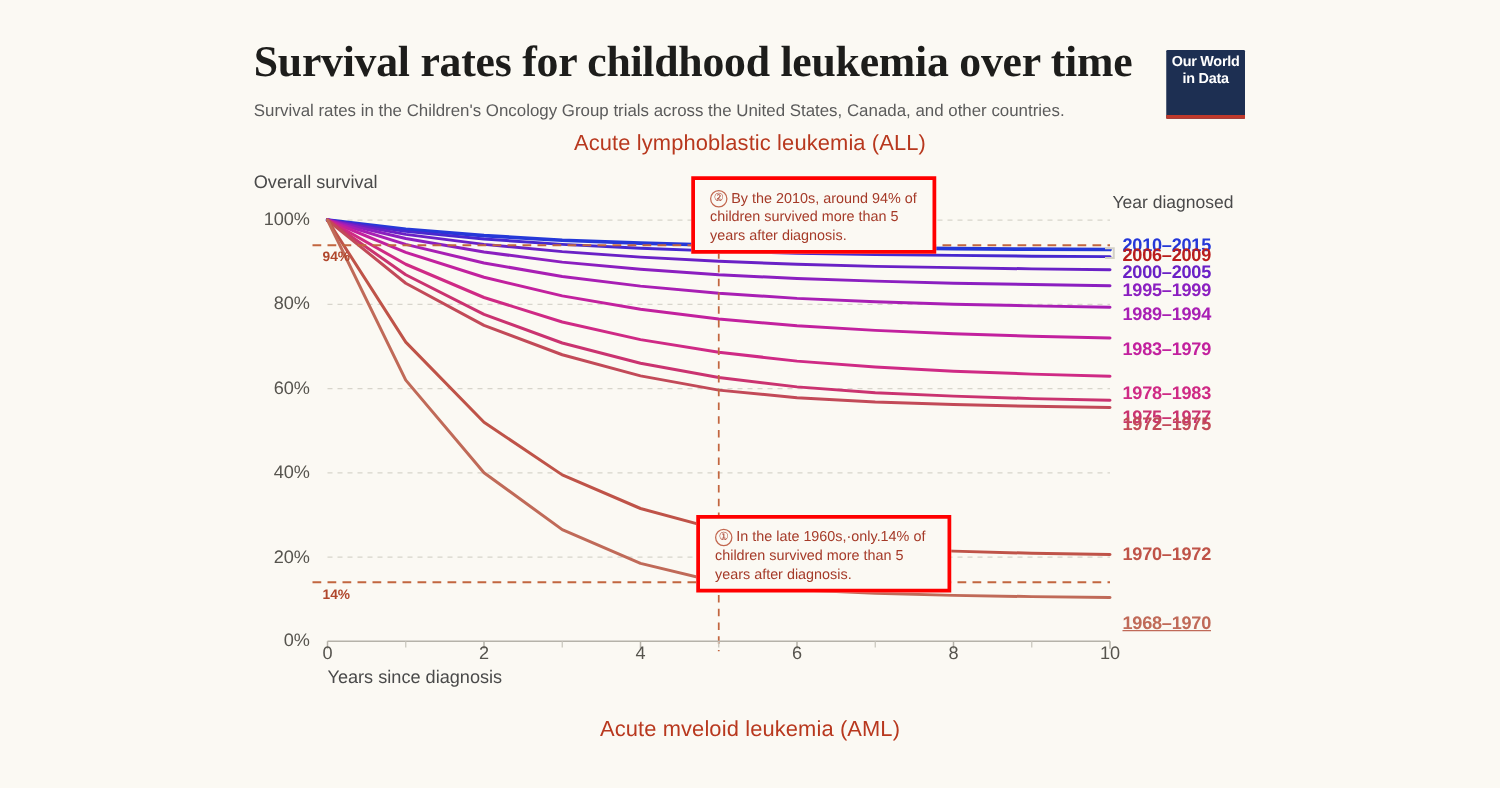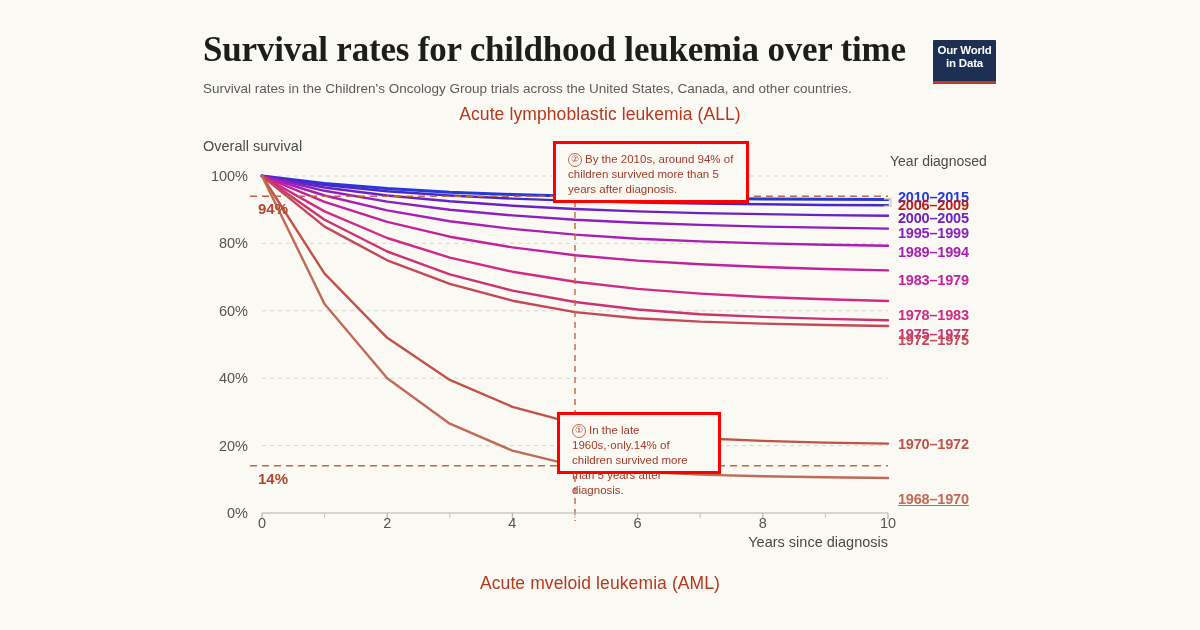--- a/index.html
+++ b/index.html
@@ -55,21 +55,21 @@
   .section-title.bottom {
     top: 573px;
   }
 
   
   .owid-logo {
     position: absolute;
     left: 933px;
     top: 40px;
     width: 63px;
-    height: 44px;
+    height: 55px;
     background: #1d2f52;
     border-radius: 1px;
     box-sizing: border-box;
     padding-top: 4px;
   }
   .owid-logo .l1, .owid-logo .l2 {
     color: #ffffff;
     font-size: 11.5px;
     font-weight: 700;
     text-align: center;
@@ -98,21 +98,21 @@
     left: 203px;
     top: 138px;
     font-size: 14.5px;
     color: #4a4a4a;
   }
   .axis-title-x {
     position: absolute;
     left: 262px;
     top: 534px;
     width: 626px;
-    text-align: right;
+    text-align: left;
     font-size: 14.5px;
     color: #4a4a4a;
   }
 
   .ytick {
     position: absolute;
     right: 0;
     width: 56px;
     text-align: right;
     font-size: 14.5px;
@@ -177,27 +177,27 @@
   }
   #annot-2 {
     left: 553px;
     top: 141px;
     width: 196px;
     height: 62px;
   }
   #annot-1 {
     left: 557px;
     top: 412px;
-    width: 164px;
+    width: 204px;
     height: 62px;
   }
 
   .value-label {
     position: absolute;
-    font-size: 15px;
+    font-size: 11px;
     font-weight: 700;
     color: #b0472c;
   }
 </style>
 </head>
 <body>
 
 <div class="page">
 
   <div class="title">Survival rates for childhood leukemia over time</div>

